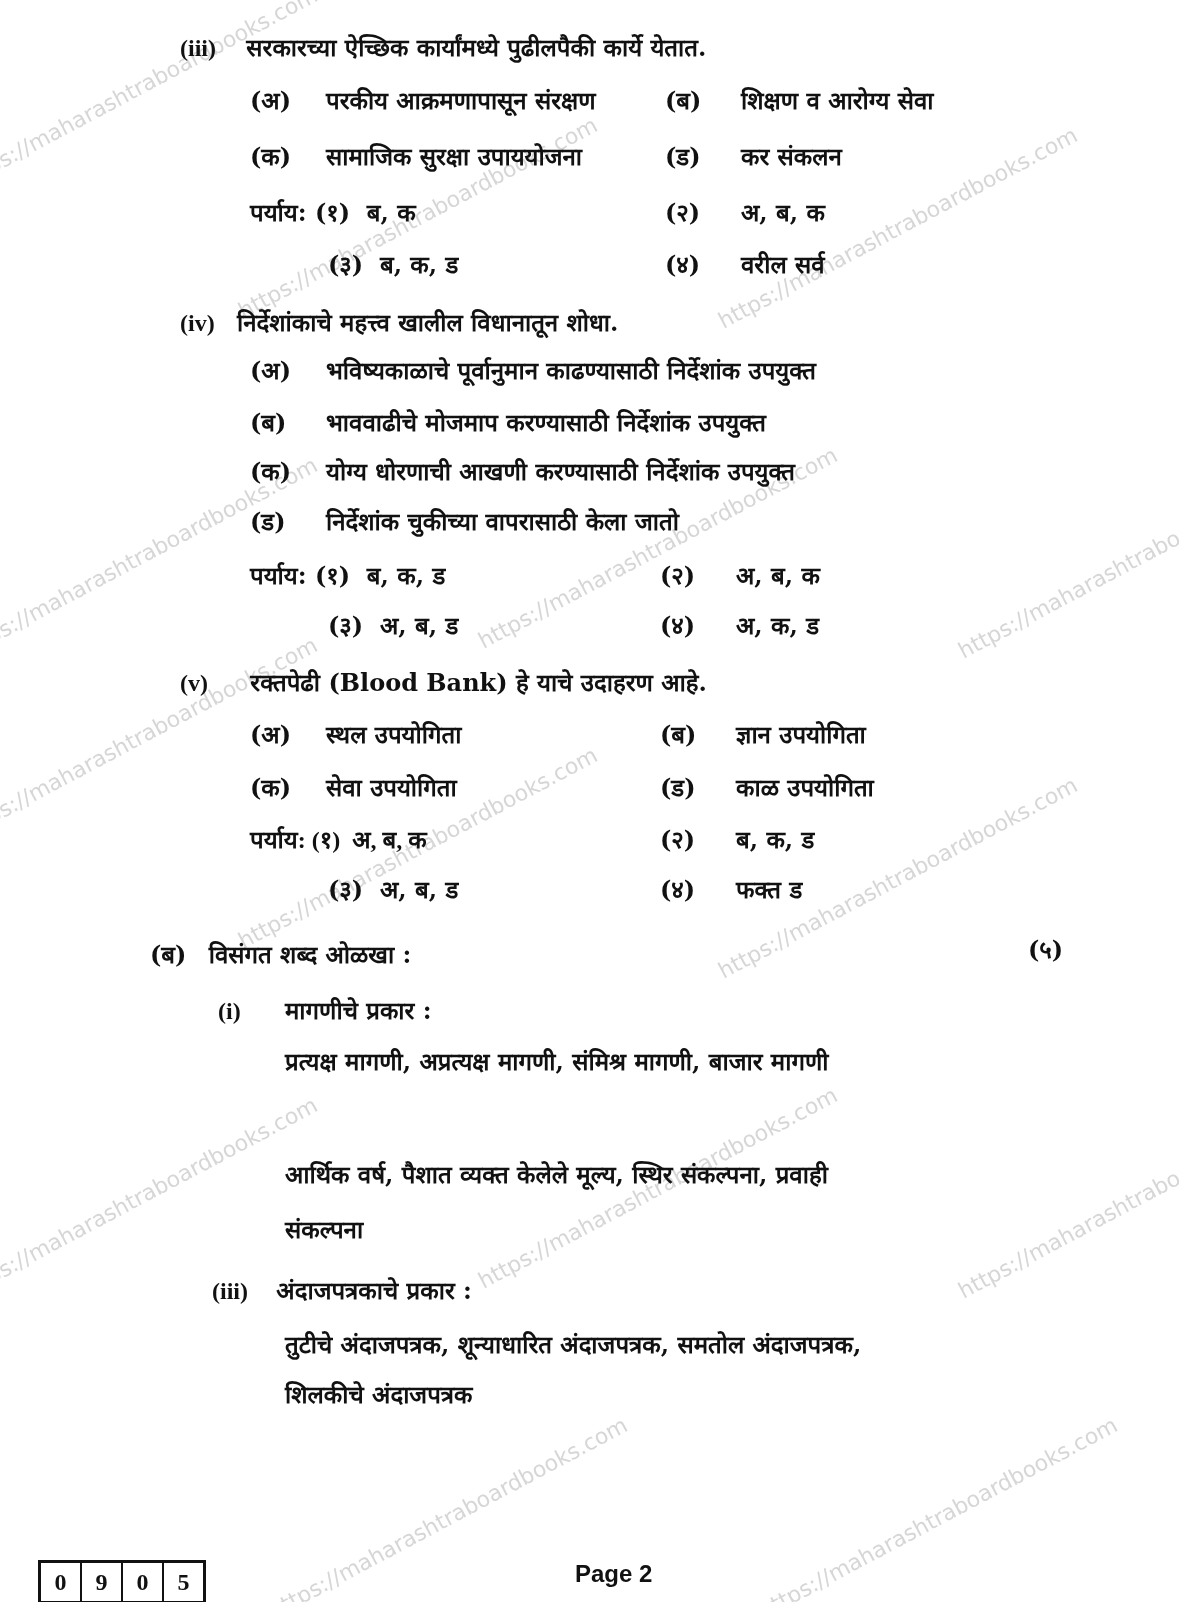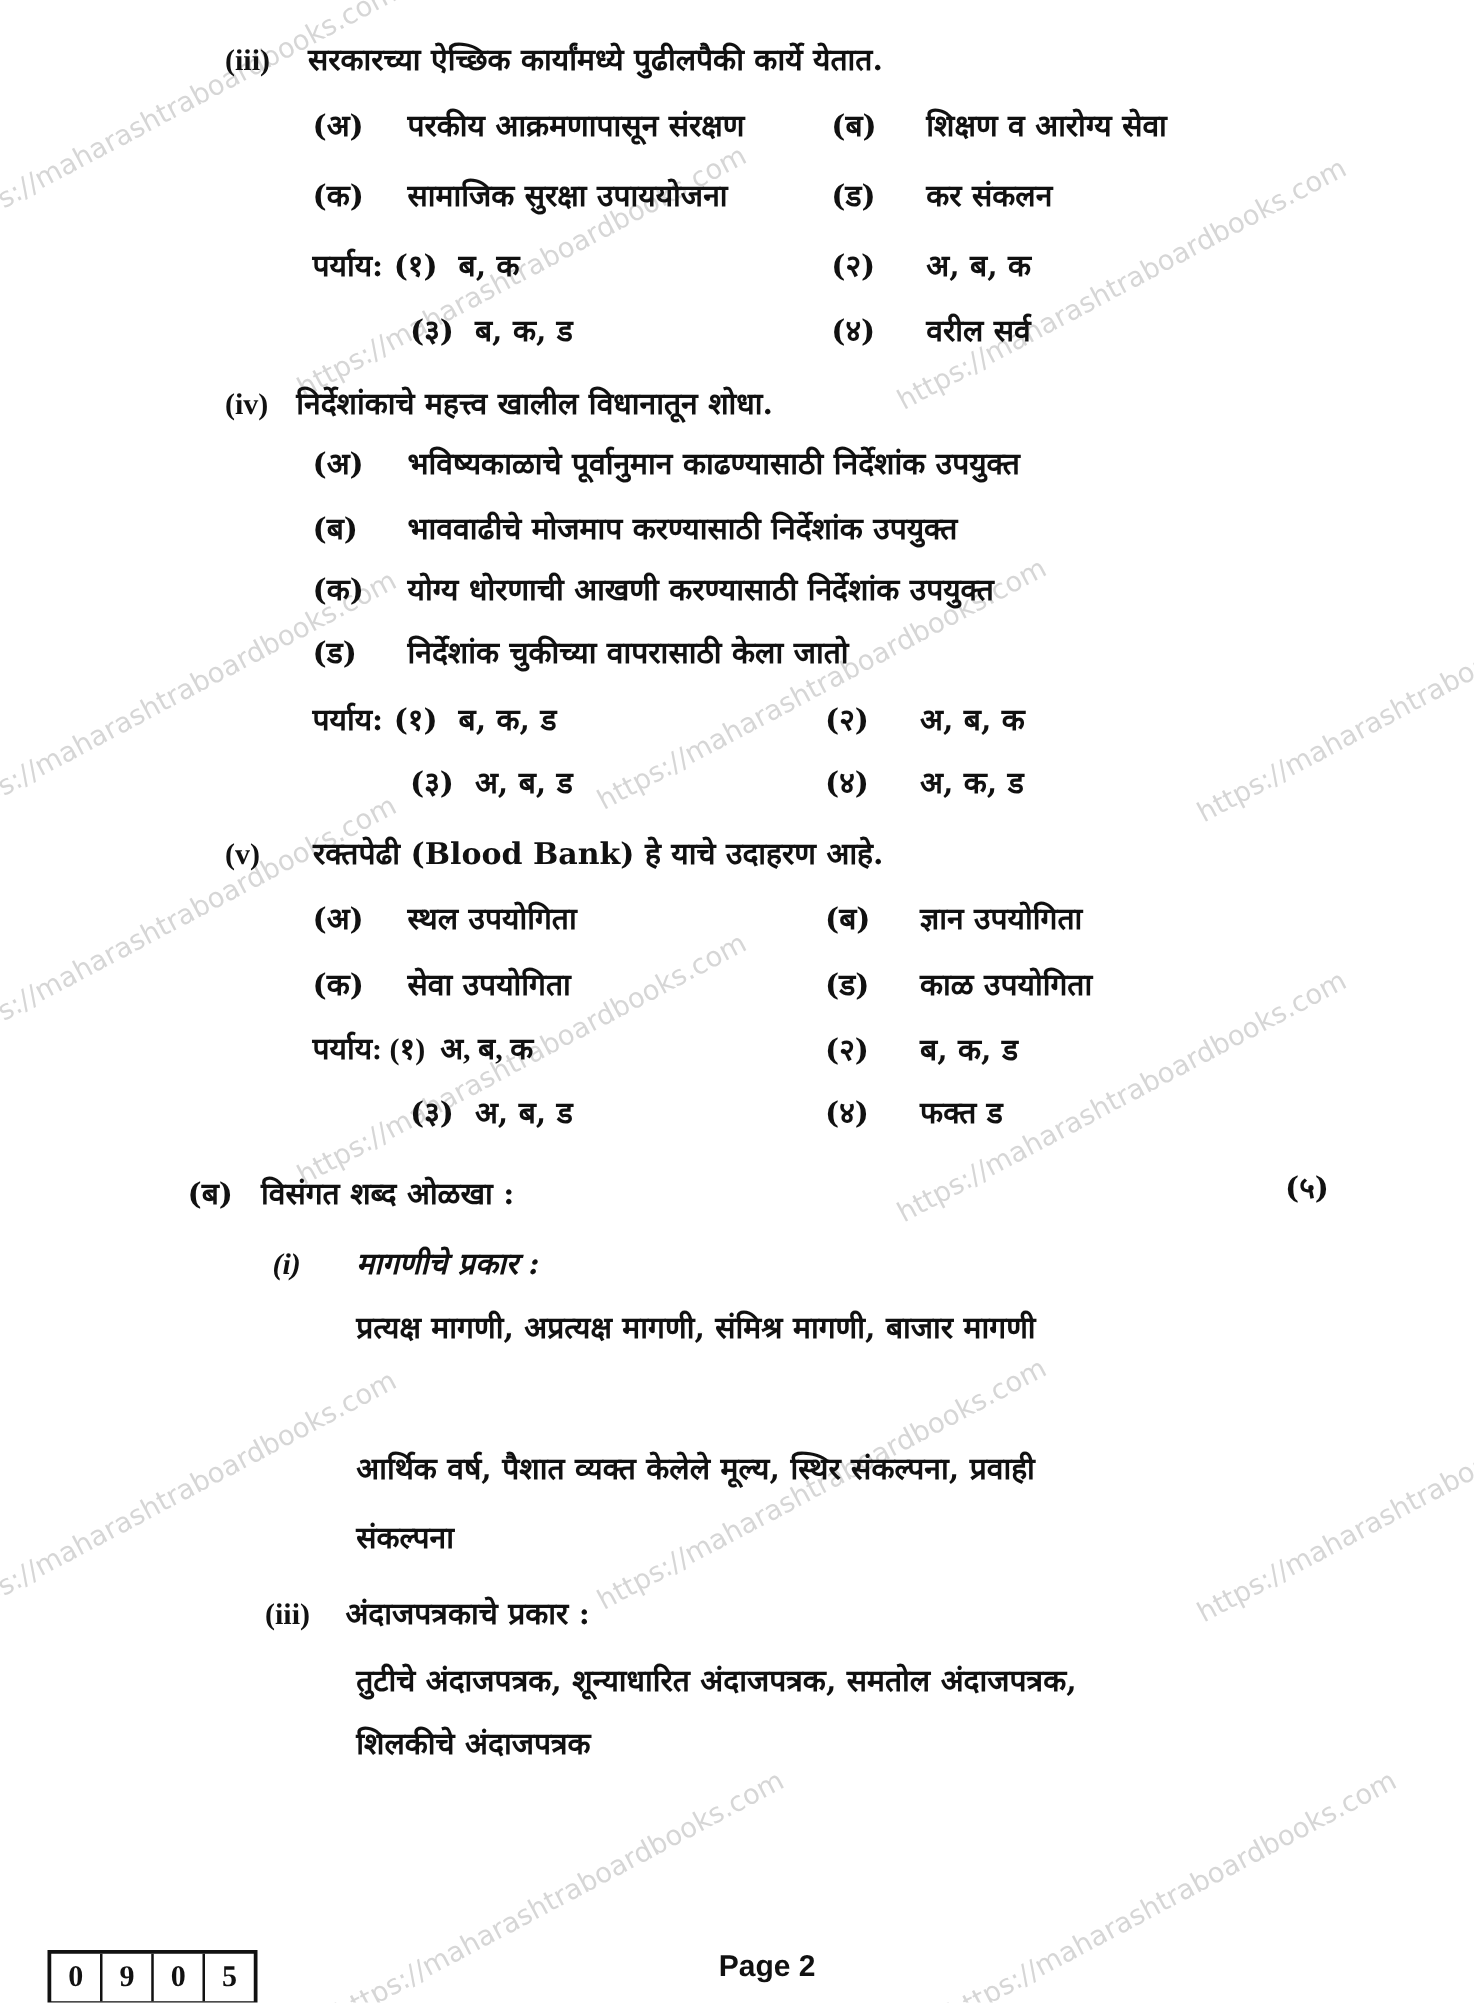--- a/index.html
+++ b/index.html
@@ -85,21 +85,21 @@
   <div class="line" style="left:660px;top:825px;"><span class="opt-label">(२)</span><span>ब, क, ड</span></div>
   <div class="line" style="left:328px;top:875px;"><span>(३)</span>&nbsp;&nbsp;<span>अ, ब, ड</span></div>
   <div class="line" style="left:660px;top:875px;"><span class="opt-label">(४)</span><span>फक्त ड</span></div>
 
   <div class="line" style="left:150px;top:940px;">
     <span>(ब)</span>
     <span style="margin-left:14px;">विसंगत शब्द ओळखा :</span>
   </div>
   <div class="line" style="left:1028px;top:935px;">(५)</div>
 
-  <div class="line" style="left:218px;top:996px;font-style:italic;">
+  <div class="line" style="left:218px;top:996px;">
     <span class="num">(i)</span>
     <span style="margin-left:36px;">मागणीचे प्रकार :</span>
   </div>
   <div class="line" style="left:285px;top:1047px;">प्रत्यक्ष मागणी, अप्रत्यक्ष मागणी, संमिश्र मागणी, बाजार मागणी</div>
 
   <div class="line" style="left:285px;top:1160px;">आर्थिक वर्ष, पैशात व्यक्त केलेले मूल्य, स्थिर संकल्पना, प्रवाही</div>
   <div class="line" style="left:285px;top:1215px;">संकल्पना</div>
 
   <div class="line" style="left:212px;top:1276px;">
     <span class="num">(iii)</span>

